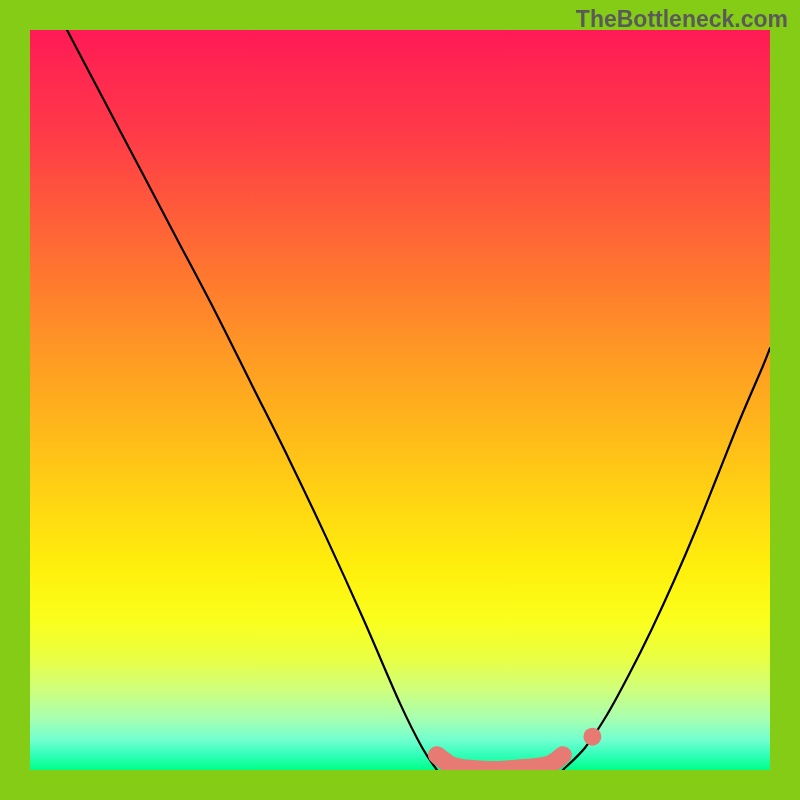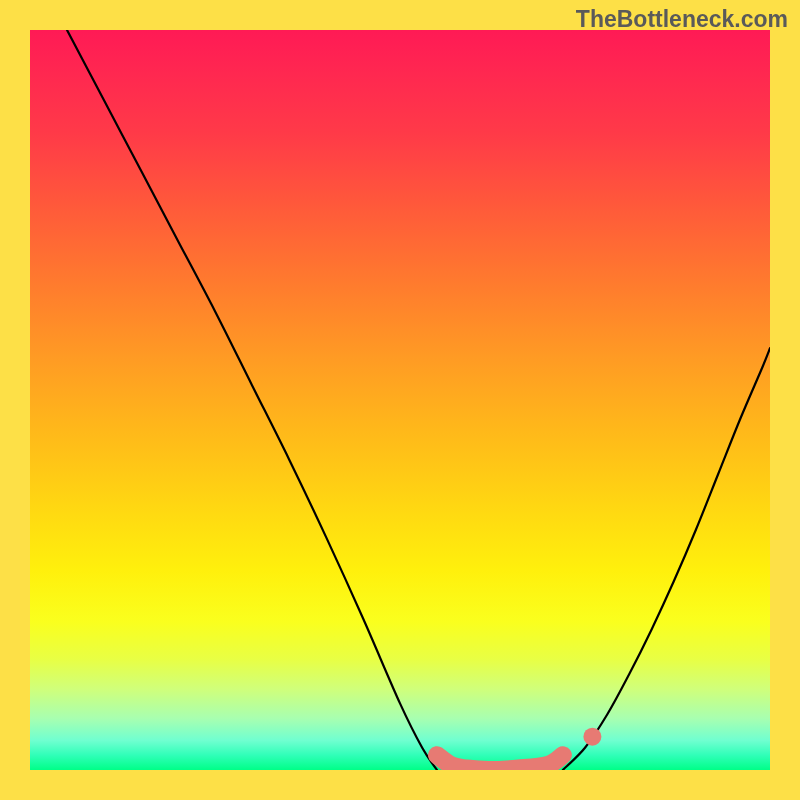--- a/index.html
+++ b/index.html
@@ -1,21 +1,21 @@
 <!DOCTYPE html>
 <html><head>
 <meta charset="utf-8">
 <style>
   * { margin: 0; padding: 0; box-sizing: border-box; }
   html, body { width: 800px; height: 800px; overflow: hidden; background: #000; }
   .container {
     width: 800px;
     height: 800px;
     position: relative;
-    background: #fde047;
+    background: #84cc16;
   }
   .watermark {
     position: absolute;
     top: 6px;
     right: 12px;
     font-family: Arial, Helvetica, sans-serif;
     font-size: 23px;
     font-weight: bold;
     color: #5a5a5a;
     z-index: 10;

